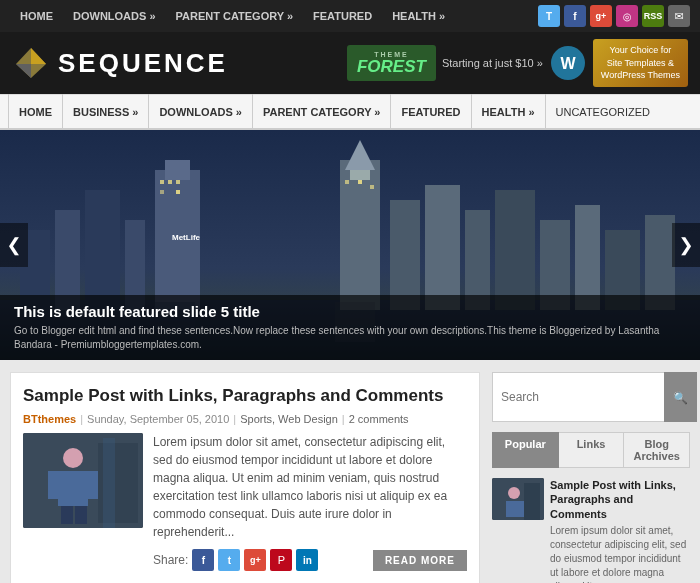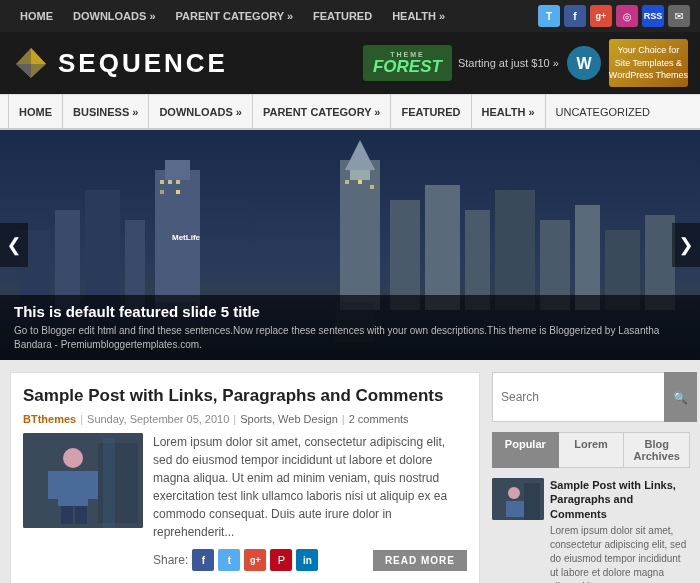--- a/index.html
+++ b/index.html
@@ -14,21 +14,21 @@
     <a style="color:#ccc;text-decoration:none;font-size:11px;padding:0 10px;line-height:32px;font-weight:bold;">DOWNLOADS »</a>
     <a style="color:#ccc;text-decoration:none;font-size:11px;padding:0 10px;line-height:32px;font-weight:bold;">PARENT CATEGORY »</a>
     <a style="color:#ccc;text-decoration:none;font-size:11px;padding:0 10px;line-height:32px;font-weight:bold;">FEATURED</a>
     <a style="color:#ccc;text-decoration:none;font-size:11px;padding:0 10px;line-height:32px;font-weight:bold;">HEALTH »</a>
   </div>
   <div style="display:flex;gap:4px;align-items:center;">
     <div style="width:22px;height:22px;border-radius:3px;background:#55acee;display:flex;align-items:center;justify-content:center;color:white;font-size:10px;font-weight:bold;cursor:pointer;">T</div>
     <div style="width:22px;height:22px;border-radius:3px;background:#3b5998;display:flex;align-items:center;justify-content:center;color:white;font-size:10px;font-weight:bold;cursor:pointer;">f</div>
     <div style="width:22px;height:22px;border-radius:3px;background:#dd4b39;display:flex;align-items:center;justify-content:center;color:white;font-size:9px;font-weight:bold;cursor:pointer;">g+</div>
     <div style="width:22px;height:22px;border-radius:3px;background:#c13584;display:flex;align-items:center;justify-content:center;color:white;font-size:10px;cursor:pointer;">◎</div>
-    <div style="width:22px;height:22px;border-radius:3px;background:#1d4ed8;display:flex;align-items:center;justify-content:center;color:white;font-size:9px;font-weight:bold;cursor:pointer;">RSS</div>
+    <div style="width:22px;height:22px;border-radius:3px;background:#4d7c0f;display:flex;align-items:center;justify-content:center;color:white;font-size:9px;font-weight:bold;cursor:pointer;">RSS</div>
     <div style="width:22px;height:22px;border-radius:3px;background:#666;display:flex;align-items:center;justify-content:center;color:white;font-size:11px;cursor:pointer;">✉</div>
   </div>
 </nav>
 
 <header style="background:#1a1a1a;display:flex;align-items:center;padding:8px 12px;gap:10px;height:62px;">
   <div style="display:flex;align-items:center;gap:8px;cursor:pointer;">
     <svg width="38" height="38" viewBox="0 0 38 38">
       <polygon points="19,4 34,20 19,34 4,20" fill="#8a7a3a"></polygon>
       <polygon points="19,4 34,20 19,20" fill="#c8a020"></polygon>
       <polygon points="4,20 19,20 19,34" fill="#606060"></polygon>
@@ -38,21 +38,21 @@
   <div style="margin-left:auto;display:flex;align-items:center;gap:6px;">
     <div style="background:#2a5a2a;padding:6px 10px;border-radius:3px;cursor:pointer;text-align:center;">
       <div style="color:#aaccaa;font-size:7px;font-weight:bold;letter-spacing:2px;">THEME</div>
       <div style="color:#66ee88;font-size:17px;font-weight:bold;font-style:italic;line-height:1;text-align:right;">FOREST</div>
     </div>
     <div style="color:#ccc;font-size:11px;">Starting at just $10 »</div>
     <svg width="38" height="38" viewBox="0 0 38 38">
       <circle cx="19" cy="19" r="17" fill="#21759b"></circle>
       <text x="19" y="25" text-anchor="middle" fill="white" font-size="16" font-weight="bold">W</text>
     </svg>
-    <div style="background:linear-gradient(135deg,#c8a020,#a06010);padding:5px 0;border-radius:3px;font-size:9px;color:white;text-align:center;line-height:1.4;cursor:pointer;max-width:120px;">
+    <div style="background:linear-gradient(135deg,#c8a020,#a06010);padding:5px 8px;border-radius:3px;font-size:9px;color:white;text-align:center;line-height:1.4;cursor:pointer;max-width:120px;">
       <div>Your Choice for</div>
       <div>Site Templates &amp;</div>
       <div>WordPress Themes</div>
     </div>
   </div>
 </header>
 
 <nav style="background:#f5f5f5;border-bottom:2px solid #ccc;border-top:1px solid #ddd;display:flex;align-items:center;padding:0 8px;height:36px;">
   <a style="color:#333;text-decoration:none;font-size:11px;padding:0 10px;line-height:36px;font-weight:bold;border-right:1px solid #ccc;border-left:1px solid #ccc;">HOME</a>
   <a style="color:#333;text-decoration:none;font-size:11px;padding:0 10px;line-height:36px;font-weight:bold;border-right:1px solid #ccc;">BUSINESS »</a>
@@ -179,21 +179,21 @@
 
     <div style="display:flex;margin-bottom:10px;">
       <input type="text" style="flex: 1 1 0%; padding: 17px 8px; border-top: 1px solid rgb(204, 204, 204); border-bottom: 1px solid rgb(204, 204, 204); border-left: 1px solid rgb(204, 204, 204); border-image: initial; border-right: none; font-size: 12px; outline: none;" placeholder="Search">
       <button style="background:#888;color:white;border:1px solid #888;padding:5px 8px;cursor:pointer;">
         <span style="font-size:12px;">🔍</span>
       </button>
     </div>
 
     <div style="display:flex;margin-bottom:10px;">
       <div style="flex:1;padding:5px 4px;text-align:center;font-size:11px;font-weight:bold;cursor:pointer;border:1px solid #888;background:#888;color:white;">Popular</div>
-      <div style="flex:1;padding:5px 4px;text-align:center;font-size:11px;font-weight:bold;cursor:pointer;border:1px solid #ccc;border-left:none;background:#eee;color:#666;">Lorem</div>
+      <div style="flex:1;padding:5px 4px;text-align:center;font-size:11px;font-weight:bold;cursor:pointer;border:1px solid #ccc;border-left:none;background:#eee;color:#666;">Links</div>
       <div style="flex:1;padding:5px 4px;text-align:center;font-size:11px;font-weight:bold;cursor:pointer;border:1px solid #ccc;border-left:none;background:#eee;color:#666;">Blog Archives</div>
     </div>
 
     <div style="display:flex;gap:6px;margin-bottom:8px;padding-bottom:8px;border-bottom:1px solid #eee;">
       <div style="width:52px;height:42px;flex-shrink:0;border-radius:2px;overflow:hidden;background:#333;">
         <svg width="52" height="42" viewBox="0 0 52 42">
           <rect width="52" height="42" fill="#3a4a5a"></rect>
           <circle cx="22" cy="15" r="6" fill="#d4a0b0"></circle>
           <rect x="14" y="23" width="18" height="16" fill="#4a6a9a"></rect>
           <rect x="32" y="5" width="16" height="37" fill="#2a3a4a" opacity="0.7"></rect>

